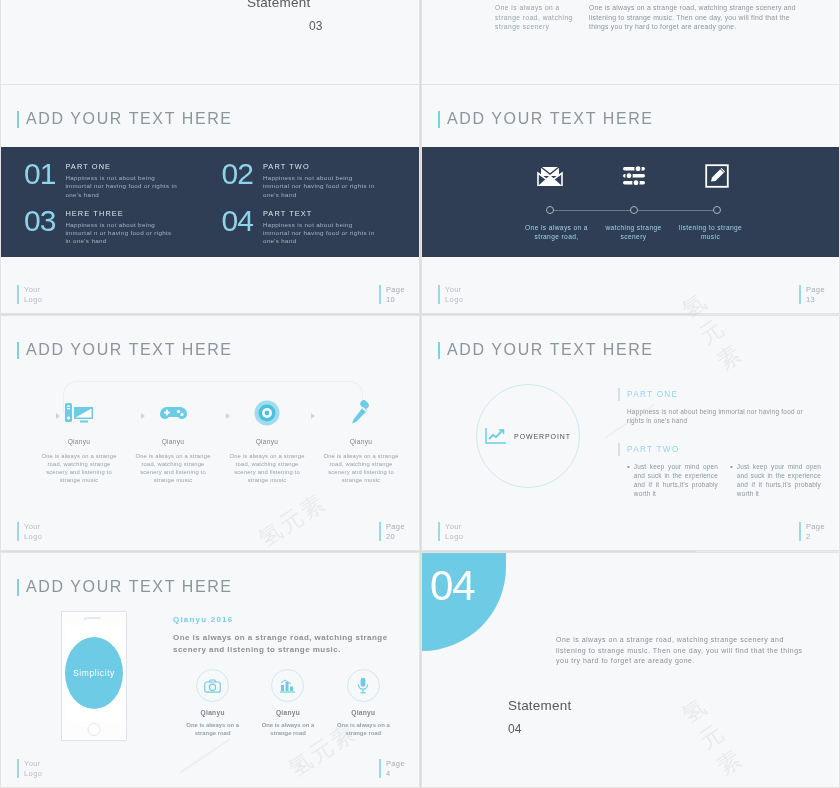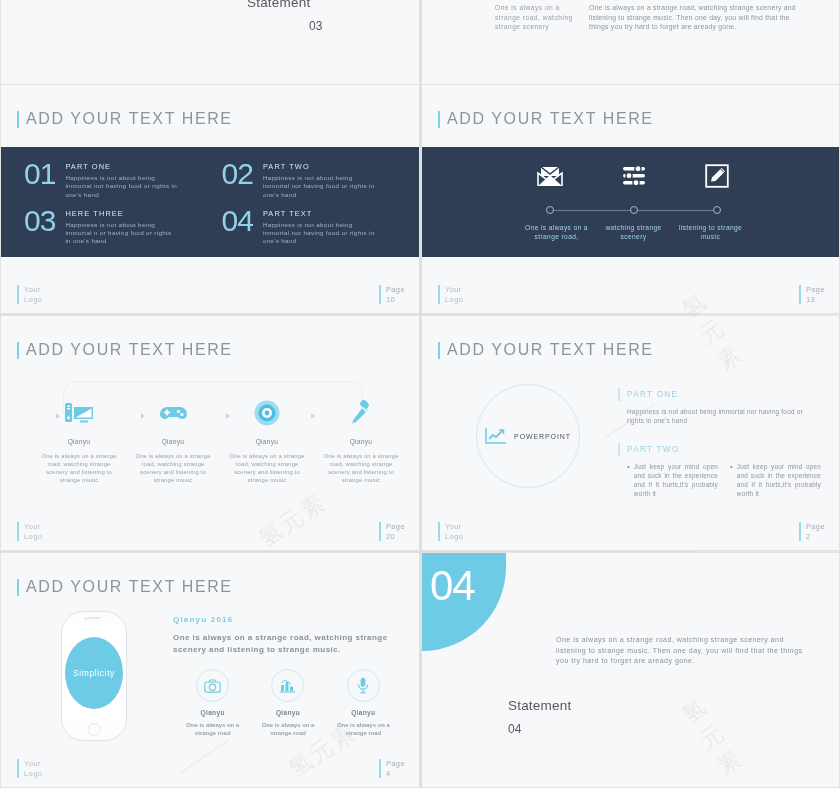--- a/index.html
+++ b/index.html
@@ -114,21 +114,21 @@
   .twocol { display:flex; gap:12px; margin-top:6px; margin-left:9px; }
   .twocol .c { width:113px; display:flex; gap:4px; }
   .twocol .c .dot { font-size:8px; color:#8f959d; line-height:9px; }
   .twocol .c p { font-size:6.4px; line-height:9px; color:#8f959d;
                  text-align:justify; letter-spacing:.2px; }
 
   
   .s16 { left:0; top:552px; width:420px; height:236px; }
   .s16 .hdr { left:16px; top:25px; }
   .phone { position:absolute; left:60px; top:58px; width:66px; height:130px;
-           border:1.5px solid #e0e4e8; border-radius:22px; background:#fdfdfd; }
+           border:1.5px solid #e0e4e8; border-radius:0; background:#fdfdfd; }
   .phone .spk { position:absolute; left:50%; top:5px; transform:translateX(-50%);
                 width:14px; height:2px; background:#e4e8eb; border-radius:2px; }
   .phone .cam { position:absolute; left:22px; top:4.5px; width:3px;height:3px;
                 background:#e4e8eb; border-radius:50%; }
   .phone .scr { position:absolute; left:3px; right:3px; top:13px; bottom:19px;
                 background:#fff; overflow:hidden; display:flex;align-items:center;justify-content:center;}
   .phone .blob { width:72px;height:72px;border-radius:50%; background:#6ecbe6;
                  display:flex;align-items:center;justify-content:center;}
   .phone .blob span { font-size:8.5px; color:#fff; letter-spacing:.6px; }
   .phone .home { position:absolute; left:50%; bottom:4px; transform:translateX(-50%);

